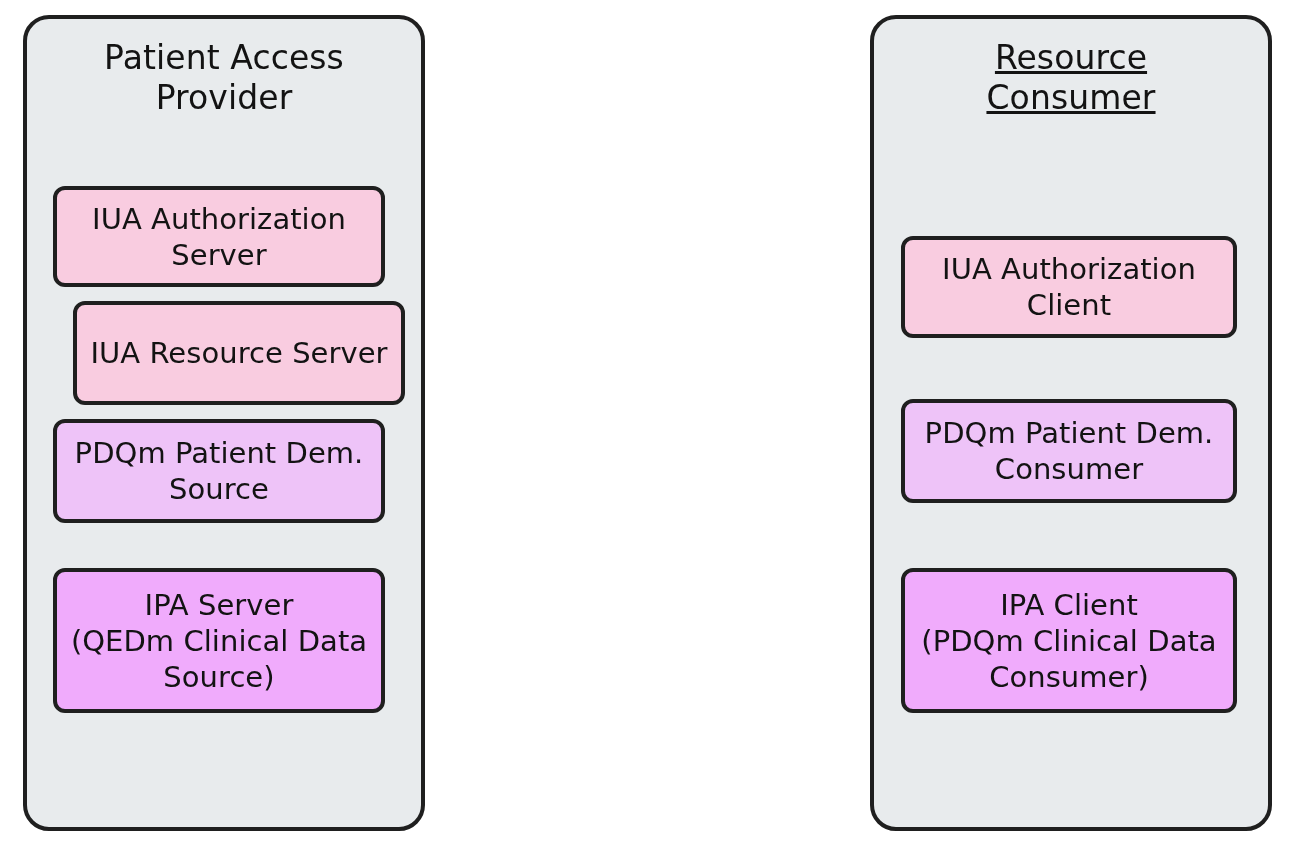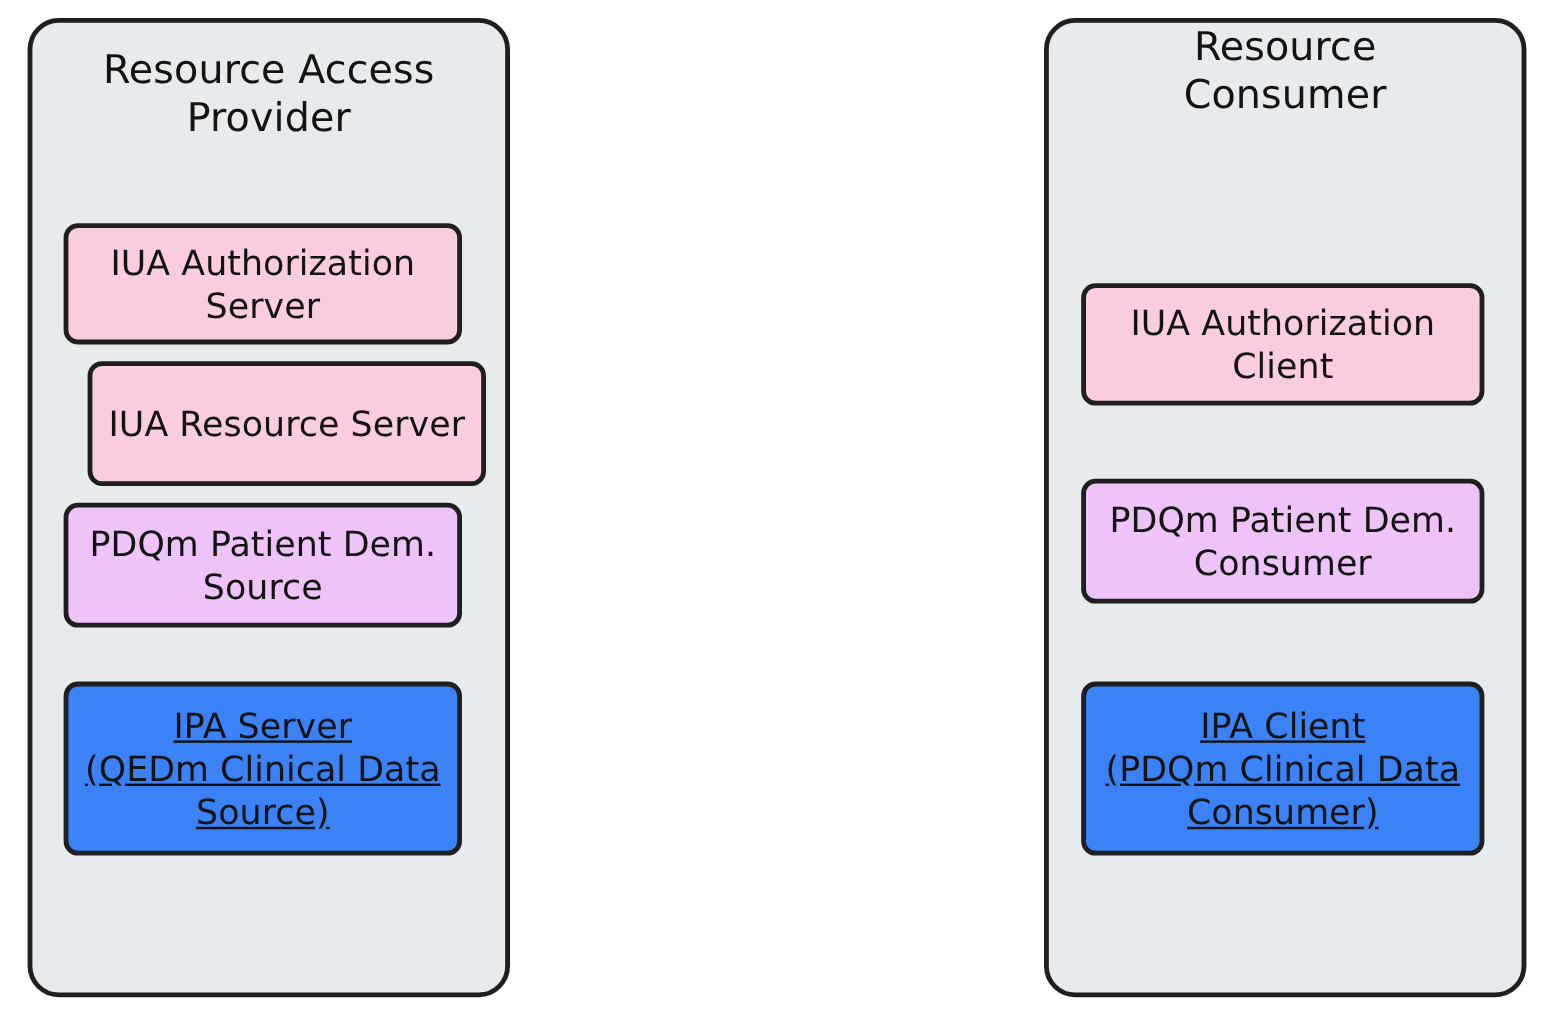--- a/index.html
+++ b/index.html
@@ -58,46 +58,46 @@
     color: #131313;
     font-size: 29px;
     line-height: 36px;
     font-weight: 400;
     letter-spacing: 0.05px;
     white-space: pre-line;
     padding: 0 4px;
   }
   .node.pink   { background: #f9cce0; }
   .node.purple { background: #eec3f8; }
-  .node.green  { background: #3b82f6; text-decoration: underline; }
+  .node.green  { background: #f0abfc; }
 
   
   #group-provider { left: 23px; top: 15px; width: 402px; height: 816px; }
   #group-provider .group-title { margin-top: 19px; width: 340px; }
 
   #node-iua-auth-server { left: 53px;  top: 186px; width: 332px; height: 101px; }
   #node-iua-res-server  { left: 53px;  top: 301px; width: 332px; height: 104px; margin-left: 20px; }
   #node-pdqm-source     { left: 53px;  top: 419px; width: 332px; height: 104px; }
   #node-ipa-server      { left: 53px;  top: 568px; width: 332px; height: 145px; }
 
   
   #group-consumer { left: 870px; top: 15px; width: 402px; height: 816px; }
-  #group-consumer .group-title { width: 300px; }
+  #group-consumer .group-title { margin-top: 19px; width: 300px; text-decoration: underline; }
 
   #node-iua-auth-client { left: 901px; top: 236px; width: 336px; height: 102px; }
   #node-pdqm-consumer   { left: 901px; top: 399px; width: 336px; height: 104px; }
   #node-ipa-client      { left: 901px; top: 568px; width: 336px; height: 145px; }
 </style>
 </head>
 <body>
 
 <div class="canvas">
 
   <div class="group" id="group-provider">
-    <div class="group-title">Resource Access
+    <div class="group-title">Patient Access
 Provider</div>
   </div>
 
   <div class="node pink" id="node-iua-auth-server">IUA Authorization
 Server</div>
 
   <div class="node pink" id="node-iua-res-server">IUA Resource Server</div>
 
   <div class="node purple" id="node-pdqm-source">PDQm Patient Dem.
 Source</div>

